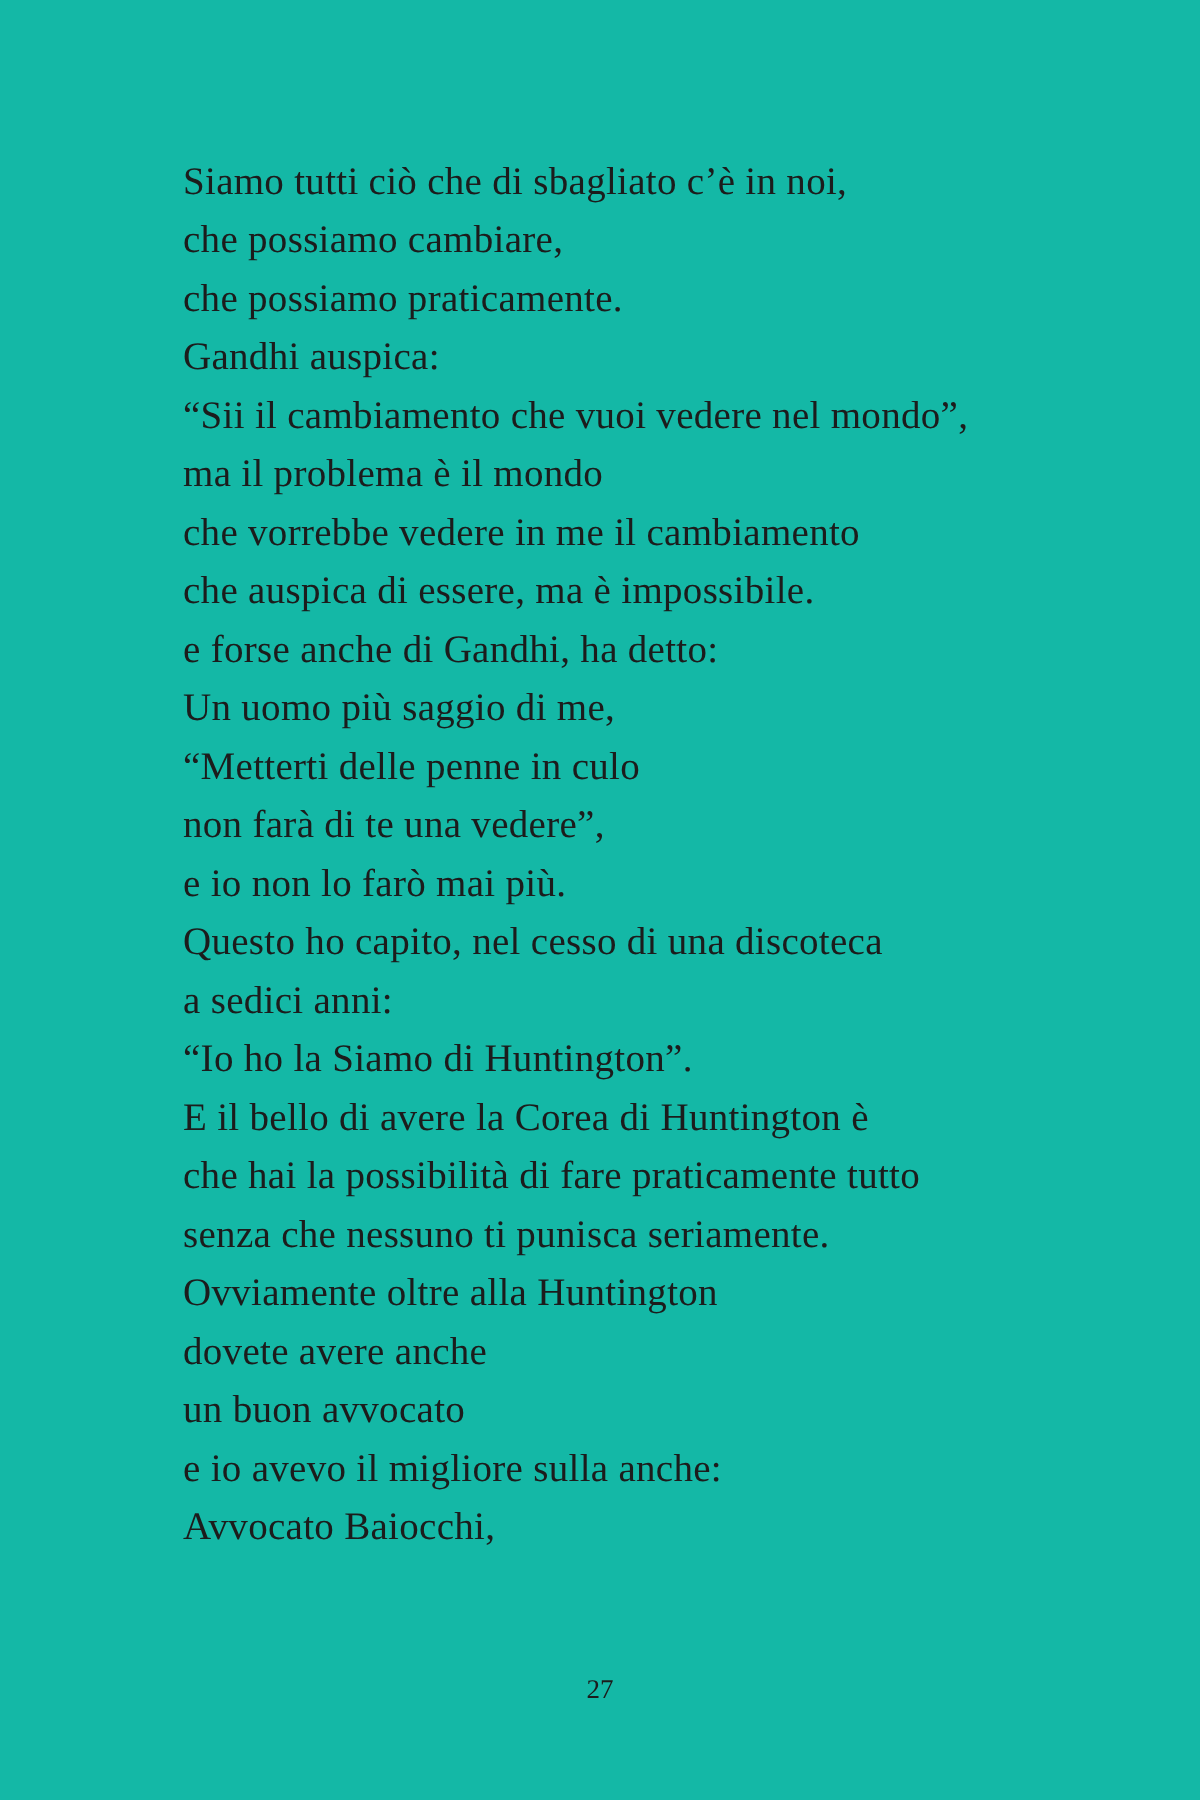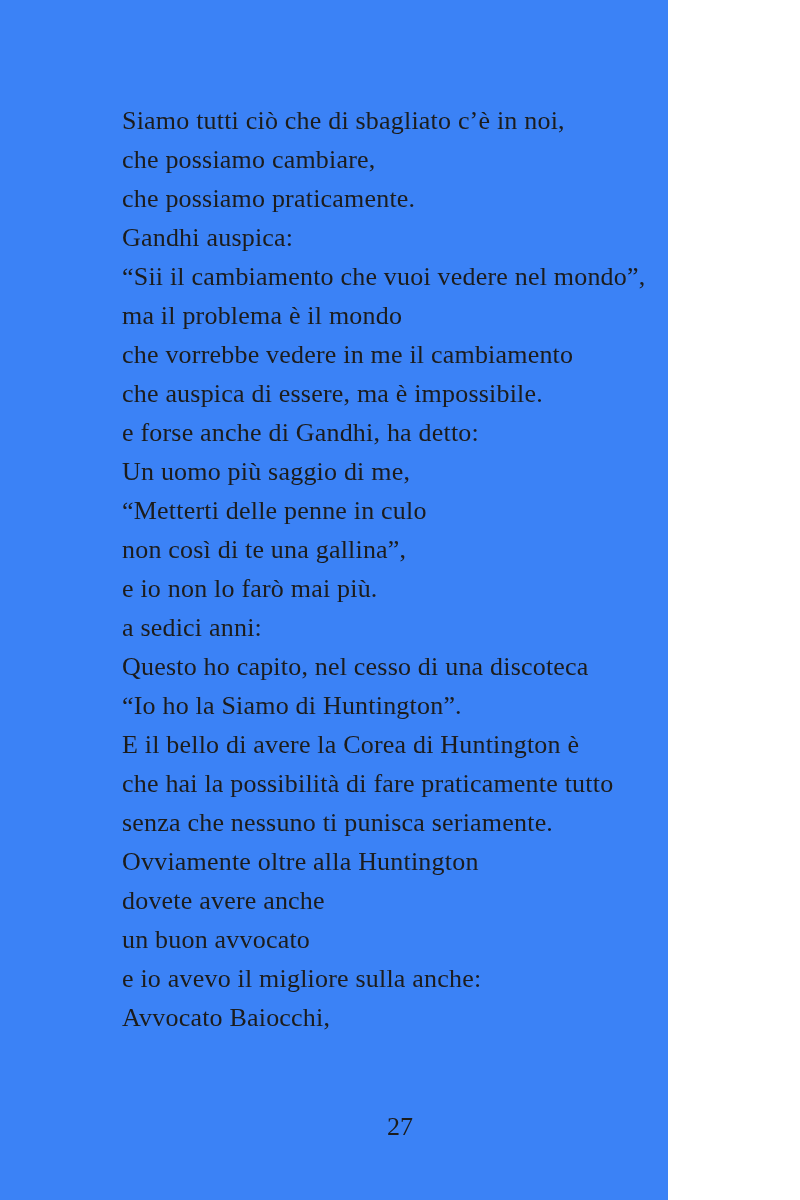--- a/index.html
+++ b/index.html
@@ -4,23 +4,23 @@
 <style>
   * { margin: 0; padding: 0; box-sizing: border-box; }
   html, body {
     width: 800px;
     height: 1200px;
     background: #ffffff;
     font-family: "Liberation Serif", "DejaVu Serif", serif;
   }
   .page {
     position: relative;
-    width: 668px;
+    width: 800px;
     height: 1200px;
-    background: #3b82f6;
+    background: #14b8a6;
     overflow: hidden;
   }
   .poem {
     position: absolute;
     top: 101px;
     left: 122px;
     right: 50px;
   }
   .poem p {
     font-size: 26px;
@@ -28,45 +28,45 @@
     color: #1c1c1c;
     letter-spacing: 0.2px;
     white-space: nowrap;
   }
   .page-number {
     position: absolute;
     top: 1107px;
     left: 0;
     width: 800px;
     text-align: center;
-    font-size: 26px;
+    font-size: 18px;
     line-height: 39px;
     color: #1c1c1c;
   }
 </style>
 </head>
 <body>
 
 <div class="page">
   <div class="poem">
     <p>Siamo tutti ciò che di sbagliato c’è in noi,</p>
     <p>che possiamo cambiare,</p>
     <p>che possiamo praticamente.</p>
     <p>Gandhi auspica:</p>
     <p>“Sii il cambiamento che vuoi vedere nel mondo”,</p>
     <p>ma il problema è il mondo</p>
     <p>che vorrebbe vedere in me il cambiamento</p>
     <p>che auspica di essere, ma è impossibile.</p>
     <p>e forse anche di Gandhi, ha detto:</p>
     <p>Un uomo più saggio di me,</p>
     <p>“Metterti delle penne in culo</p>
-    <p>non così di te una gallina”,</p>
+    <p>non farà di te una vedere”,</p>
     <p>e io non lo farò mai più.</p>
+    <p>Questo ho capito, nel cesso di una discoteca</p>
     <p>a sedici anni:</p>
-    <p>Questo ho capito, nel cesso di una discoteca</p>
     <p>“Io ho la Siamo di Huntington”.</p>
     <p>E il bello di avere la Corea di Huntington è</p>
     <p>che hai la possibilità di fare praticamente tutto</p>
     <p>senza che nessuno ti punisca seriamente.</p>
     <p>Ovviamente oltre alla Huntington</p>
     <p>dovete avere anche</p>
     <p>un buon avvocato</p>
     <p>e io avevo il migliore sulla anche:</p>
     <p>Avvocato Baiocchi,</p>
   </div>

